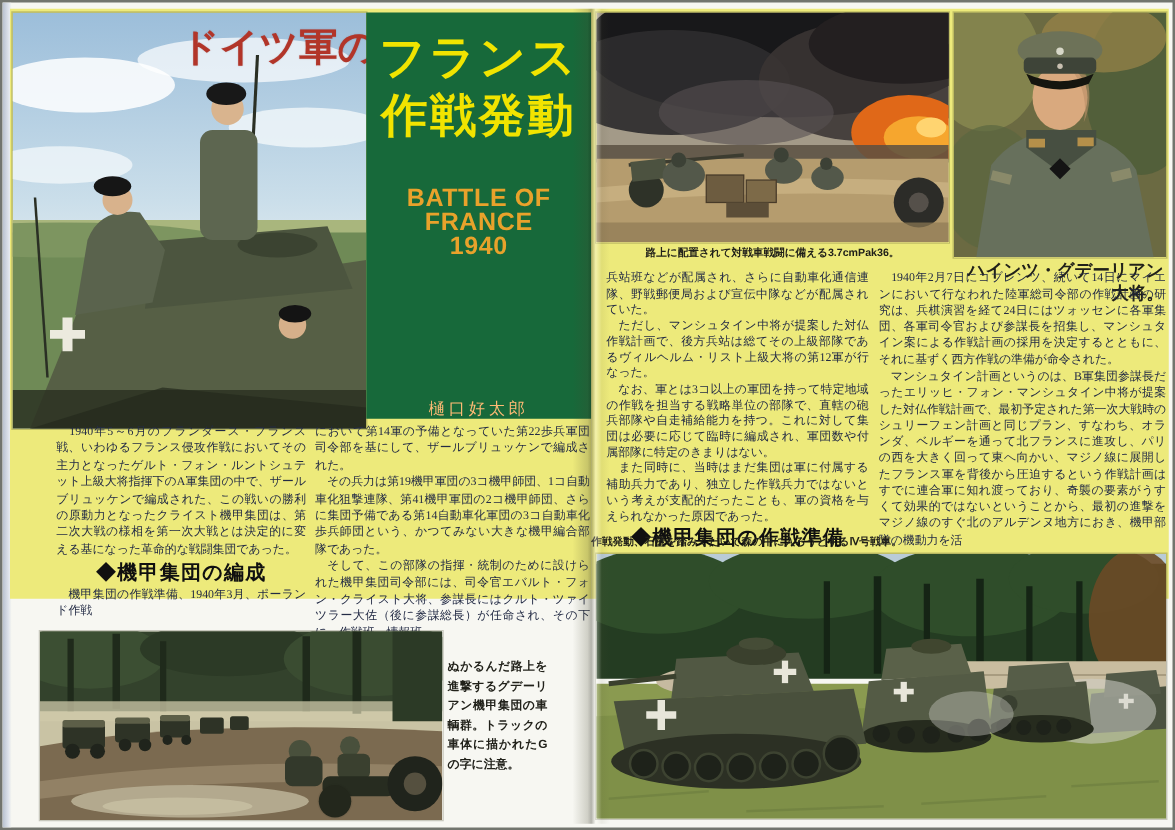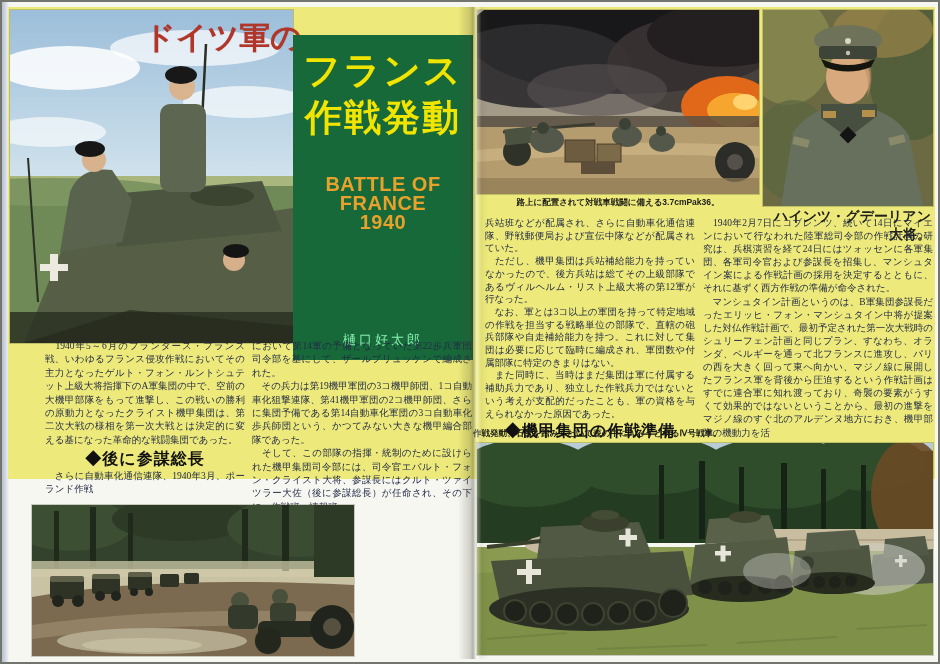--- a/index.html
+++ b/index.html
@@ -20,27 +20,27 @@
   .photo{position:absolute;overflow:hidden;box-shadow:0 0 0 1px rgba(60,60,30,.25);}
   .photo svg{display:block;}
 
   
   .photo-crew{left:2px;top:3px;width:283px;height:333px;}
   .overlay-title{
     position:absolute;left:136px;top:10px;white-space:nowrap;
     font-family:"Liberation Sans",sans-serif;font-weight:800;font-size:31px;
     color:var(--title-red,#b23529);letter-spacing:0px;text-shadow:0 0 1px rgba(120,20,10,.4);}
   .green-panel{position:absolute;left:285px;top:3px;width:180px;height:325px;
-    background:var(--panel-green,#17693a);text-align:center;margin-top:25px;}
+    background:var(--panel-green,#17693a);text-align:center;}
   .main-title{padding-top:12px;font-family:"Liberation Sans",sans-serif;font-weight:800;
     font-size:37px;line-height:47px;color:var(--title-yellow,#f1e400);letter-spacing:2px;}
   .eng-title{margin-top:34px;font-family:"Liberation Sans",sans-serif;font-weight:700;
     font-size:20px;line-height:19px;color:var(--english-orange,#e8a22b);letter-spacing:.5px;}
-  .author{position:absolute;left:0;top:296px;width:100%;
-    font-size:13px;color:#86efac;letter-spacing:3px;}
+  .author{position:absolute;left:0;top:308px;width:100%;
+    font-size:13px;color:#fdba74;letter-spacing:3px;}
   .col{position:absolute;color:var(--body-text,#232b45);font-size:9.5px;line-height:13.4px;
     text-align:justify;}
   .col p{margin:0;}
   .sec{margin:5px 0 4px 0;font-family:"Liberation Sans",sans-serif;font-weight:800;
     font-size:16px;color:var(--heading-text,#101010);text-align:center;letter-spacing:1px;}
   .colL1{left:37px;top:333px;width:200px;}
   .colL2{left:244px;top:333px;width:220px;}
   .photo-mud{left:24px;top:498px;width:322px;height:151px;}
   .cap{position:absolute;font-family:"Liberation Sans",sans-serif;
     color:var(--caption-text,#21211a);font-weight:700;}
@@ -112,23 +112,23 @@
         <div>作戦発動</div>
       </div>
       <div class="eng-title">
         <div>BATTLE OF FRANCE</div>
         <div>1940</div>
       </div>
       <div class="author">樋口好太郎</div>
     </div>
 
     <div class="col colL1">
-      <p>　1940年5～6月のフランダース・フランス戦、いわゆるフランス侵攻作戦においてその主力となったゲルト・フォン・ルントシュテット上級大将指揮下のA軍集団の中で、空前の大機甲部隊をもって進撃し、この戦いの勝利の原動力となったクライスト機甲集団は、第二次大戦の様相を第一次大戦とは決定的に変える基になった革命的な戦闘集団であった。</p>
-      <h3 class="sec">◆後に参謀総長</h3>
-      <p>　さらに自動車化通信連隊、1940年3月、ポーランド作戦</p>
+      <p>　1940年5～6月のフランダース・フランス戦、いわゆるフランス侵攻作戦においてその主力となったゲルト・フォン・ルントシュテット上級大将指揮下のA軍集団の中で、ザールブリュッケンで編成された、この戦いの勝利の原動力となったクライスト機甲集団は、第二次大戦の様相を第一次大戦とは決定的に変える基になった革命的な戦闘集団であった。</p>
+      <h3 class="sec">◆機甲集団の編成</h3>
+      <p>　機甲集団の作戦準備、1940年3月、ポーランド作戦</p>
     </div>
     <div class="col colL2">
       <p>において第14軍の予備となっていた第22歩兵軍団司令部を基にして、ザールブリュッケンで編成された。</p>
       <p>　その兵力は第19機甲軍団の3コ機甲師団、1コ自動車化狙撃連隊、第41機甲軍団の2コ機甲師団、さらに集団予備である第14自動車化軍団の3コ自動車化歩兵師団という、かつてみない大きな機甲編合部隊であった。</p>
       <p>　そして、この部隊の指揮・統制のために設けられた機甲集団司令部には、司令官エバルト・フォン・クライスト大将、参謀長にはクルト・ツァイツラー大佐（後に参謀総長）が任命され、その下に、作戦班、情報班、</p>
     </div>
 
     <div class="photo photo-mud">
       <svg width="322" height="151" viewBox="0 0 322 151">
         <rect width="322" height="151" fill="#c9c3a4"></rect>
@@ -177,20 +177,21 @@
           <rect x="226" y="116" width="58" height="16" rx="6" fill="#272c20"></rect>
           <circle cx="300" cy="122" r="22" fill="#20241c"></circle>
           <circle cx="300" cy="122" r="9" fill="#55503f"></circle>
           <circle cx="236" cy="136" r="14" fill="#1c201713" opacity=".9"></circle>
           <circle cx="236" cy="136" r="13" fill="#23271c"></circle>
         </g>
         <rect x="282" y="0" width="40" height="72" fill="#2c3a26"></rect>
       </svg>
     </div>
 
+    <div class="cap cap-mud">ぬかるんだ路上を進撃するグデーリアン機甲集団の車輌群。トラックの車体に描かれたGの字に注意。</div>
   </div>
 
   <div class="page page-right">
 
     <div class="photo photo-battle">
       <svg width="282" height="184" viewBox="0 0 282 184">
         <rect width="282" height="184" fill="#a39a88"></rect>
         <ellipse cx="150" cy="26" rx="160" ry="58" fill="#18181a"></ellipse>
         <ellipse cx="60" cy="56" rx="95" ry="42" fill="#2e2c2e" opacity=".92"></ellipse>
         <ellipse cx="215" cy="55" rx="85" ry="48" fill="#3a3433" opacity=".88"></ellipse>
@@ -246,21 +247,21 @@
         <rect x="30" y="128" width="16" height="8" fill="#8a8a6a" transform="rotate(14 38 132)"></rect>
         <rect x="126" y="126" width="16" height="8" fill="#8a8a6a" transform="rotate(-14 134 130)"></rect>
       </svg>
     </div>
 
     <div class="cap cap-pak">路上に配置されて対戦車戦闘に備える3.7cmPak36。</div>
     <div class="cap cap-gud">ハインツ・グデーリアン大将。</div>
 
     <div class="col colR1">
       <p>兵站班などが配属され、さらに自動車化通信連隊、野戦郵便局および宣伝中隊などが配属されていた。</p>
-      <p>　ただし、機甲集団は兵站補給能力を持っていなかったので、後方兵站は総てその上級部隊であるヴィルヘルム・リスト上級大将の第12軍が行なった。</p>
+      <p>　ただし、マンシュタイン中将が提案した対仏作戦計画で、後方兵站は総てその上級部隊であるヴィルヘルム・リスト上級大将の第12軍が行なった。</p>
       <p>　なお、軍とは3コ以上の軍団を持って特定地域の作戦を担当する戦略単位の部隊で、直轄の砲兵部隊や自走補給能力を持つ。これに対して集団は必要に応じて臨時に編成され、軍団数や付属部隊に特定のきまりはない。</p>
       <p>　また同時に、当時はまだ集団は軍に付属する補助兵力であり、独立した作戦兵力ではないという考えが支配的だったことも、軍の資格を与えられなかった原因であった。</p>
       <h3 class="sec">◆機甲集団の作戦準備</h3>
     </div>
     <div class="col colR2">
       <p>　1940年2月7日にコブレンツ、続いて14日にマイエンにおいて行なわれた陸軍総司令部の作戦計画の研究は、兵棋演習を経て24日にはツォッセンに各軍集団、各軍司令官および参謀長を招集し、マンシュタイン案による作戦計画の採用を決定するとともに、それに基ずく西方作戦の準備が命令された。</p>
       <p>　マンシュタイン計画というのは、B軍集団参謀長だったエリッヒ・フォン・マンシュタイン中将が提案した対仏作戦計画で、最初予定された第一次大戦時のシュリーフェン計画と同じプラン、すなわち、オランダ、ベルギーを通って北フランスに進攻し、パリの西を大きく回って東へ向かい、マジノ線に展開したフランス軍を背後から圧迫するという作戦計画はすでに連合軍に知れ渡っており、奇襲の要素がうすくて効果的ではないということから、最初の進撃をマジノ線のすぐ北のアルデンヌ地方におき、機甲部隊の機動力を活</p>
     </div>
 
     <div class="cap cap-panzer">作戦発動、石壁を踏みくだいて森の中に入ろうとするⅣ号戦車。</div>

